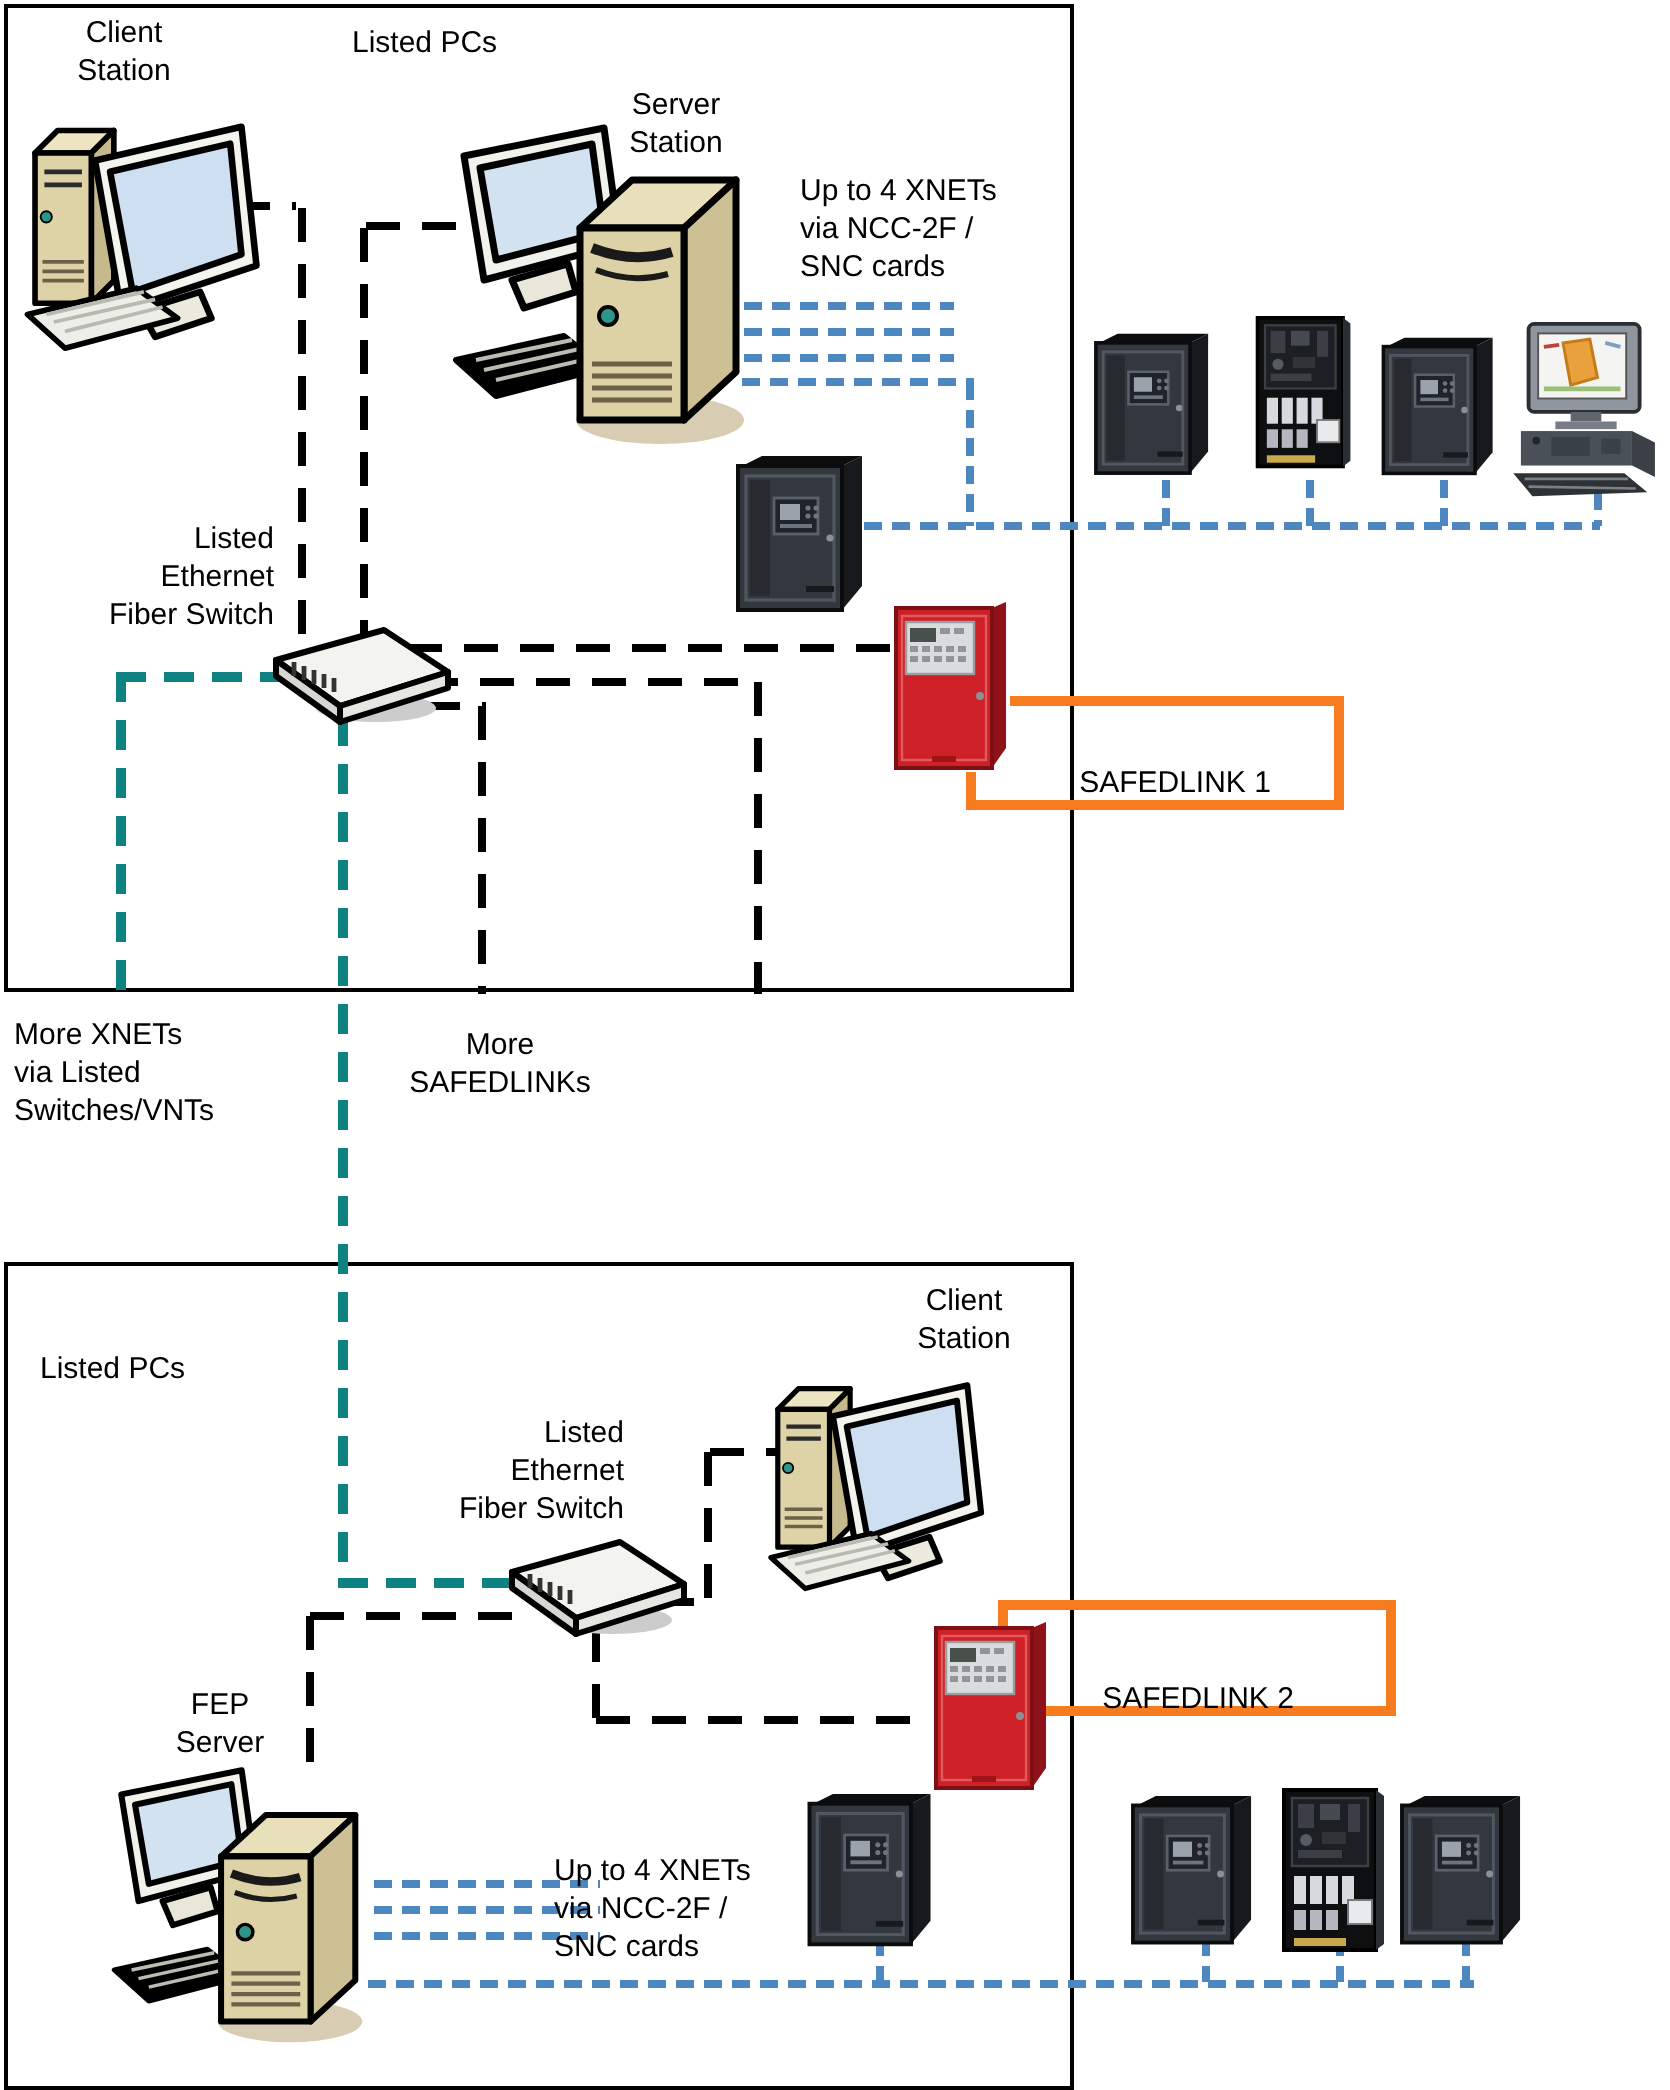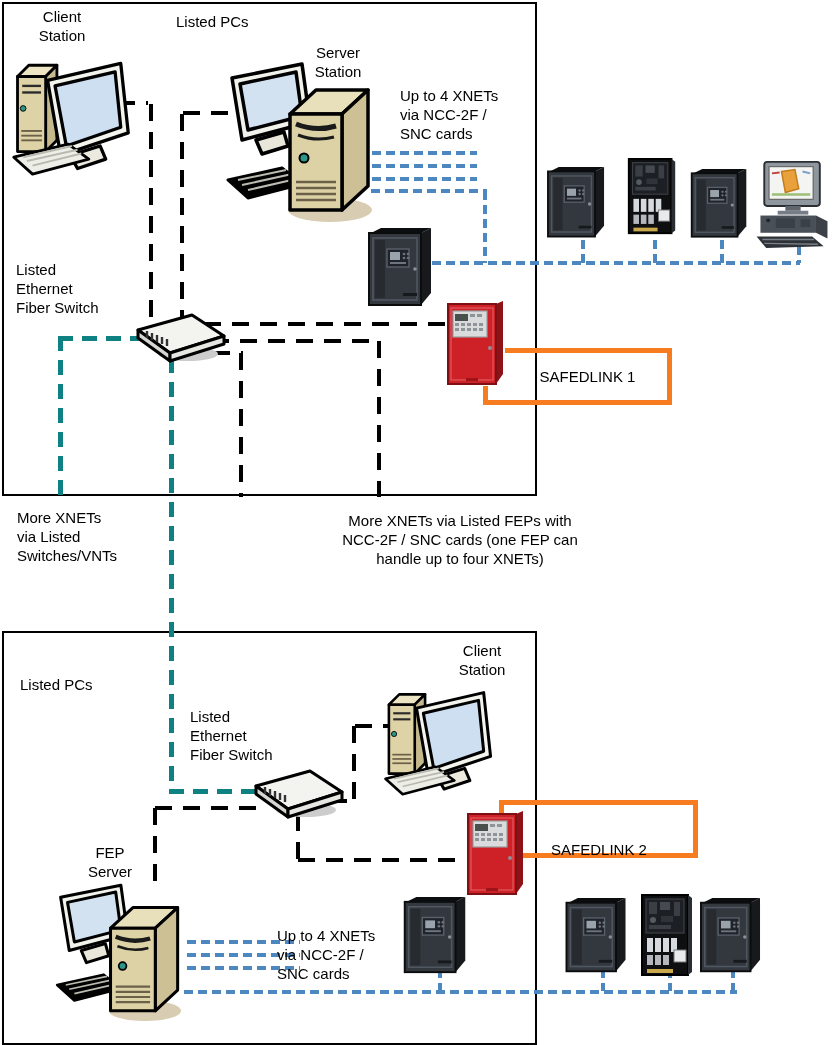--- a/index.html
+++ b/index.html
@@ -1,20 +1,20 @@
 <!DOCTYPE html>
 <html><head>
 <meta charset="utf-8">
 <style>
   html,body{margin:0;padding:0;background:#fff;}
   #canvas{position:relative;width:835px;height:1045px;background:#fff;overflow:hidden;
           font-family:"Liberation Sans",sans-serif;}
   .zone{position:absolute;border:2px solid #000;background:transparent;}
   .lab{position:absolute;font-size:15px;line-height:1.27;color:#000;white-space:pre-line;}
-  .c{text-align:center}.r{text-align:left}
+  .c{text-align:center}.r{text-align:right}
   
   .hk{position:absolute;height:4px;background-image:repeating-linear-gradient(90deg,#000 0 17px,transparent 17px 28px);}
   .vk{position:absolute;width:4px;background-image:repeating-linear-gradient(180deg,#000 0 17px,transparent 17px 28px);}
   
   .ht{position:absolute;height:5px;background-image:repeating-linear-gradient(90deg,#0e8282 0 15px,transparent 15px 24px);}
   .vt{position:absolute;width:5px;background-image:repeating-linear-gradient(180deg,#0e8282 0 15px,transparent 15px 24px);}
   
   .hb{position:absolute;height:4px;background-image:repeating-linear-gradient(90deg,#4d87c0 0 9px,transparent 9px 14px);}
   .vb{position:absolute;width:4px;background-image:repeating-linear-gradient(180deg,#4d87c0 0 9px,transparent 9px 14px);}
   
@@ -309,28 +309,27 @@
 Station</div>
   <div class="lab" style="left:176px;top:12px">Listed PCs</div>
   <div class="lab c" style="left:294px;top:43px;width:88px">Server
 Station</div>
   <div class="lab" style="left:400px;top:86px;width:125px">Up to 4 XNETs
 via NCC-2F /
 SNC cards</div>
   <div class="lab r" style="left:16px;top:260px;width:121px">Listed
 Ethernet
 Fiber Switch</div>
-  <div class="lab c" style="left:505px;top:367px;width:165px">SAFEDLINK 1</div>
-
-  <div class="lab" style="left:17px;top:508px">More XNETs
+  <div class="lab c" style="left:505px;top:382px;width:165px">SAFEDLINK 1</div>
+
+  <div class="lab" style="left:7px;top:508px">More XNETs
 via Listed
 Switches/VNTs</div>
-  <div class="lab c" style="left:315px;top:511px;width:290px">More XNETs via Listed FEPs with
-NCC-2F / SNC cards (one FEP can
-handle up to four XNETs)</div>
+  <div class="lab c" style="left:200px;top:513px;width:100px">More
+SAFEDLINKs</div>
 
   <div class="lab" style="left:20px;top:675px">Listed PCs</div>
   <div class="lab c" style="left:437px;top:641px;width:90px">Client
 Station</div>
   <div class="lab r" style="left:190px;top:707px;width:122px">Listed
 Ethernet
 Fiber Switch</div>
   <div class="lab c" style="left:509px;top:840px;width:180px">SAFEDLINK 2</div>
   <div class="lab c" style="left:68px;top:843px;width:84px">FEP
 Server</div>

